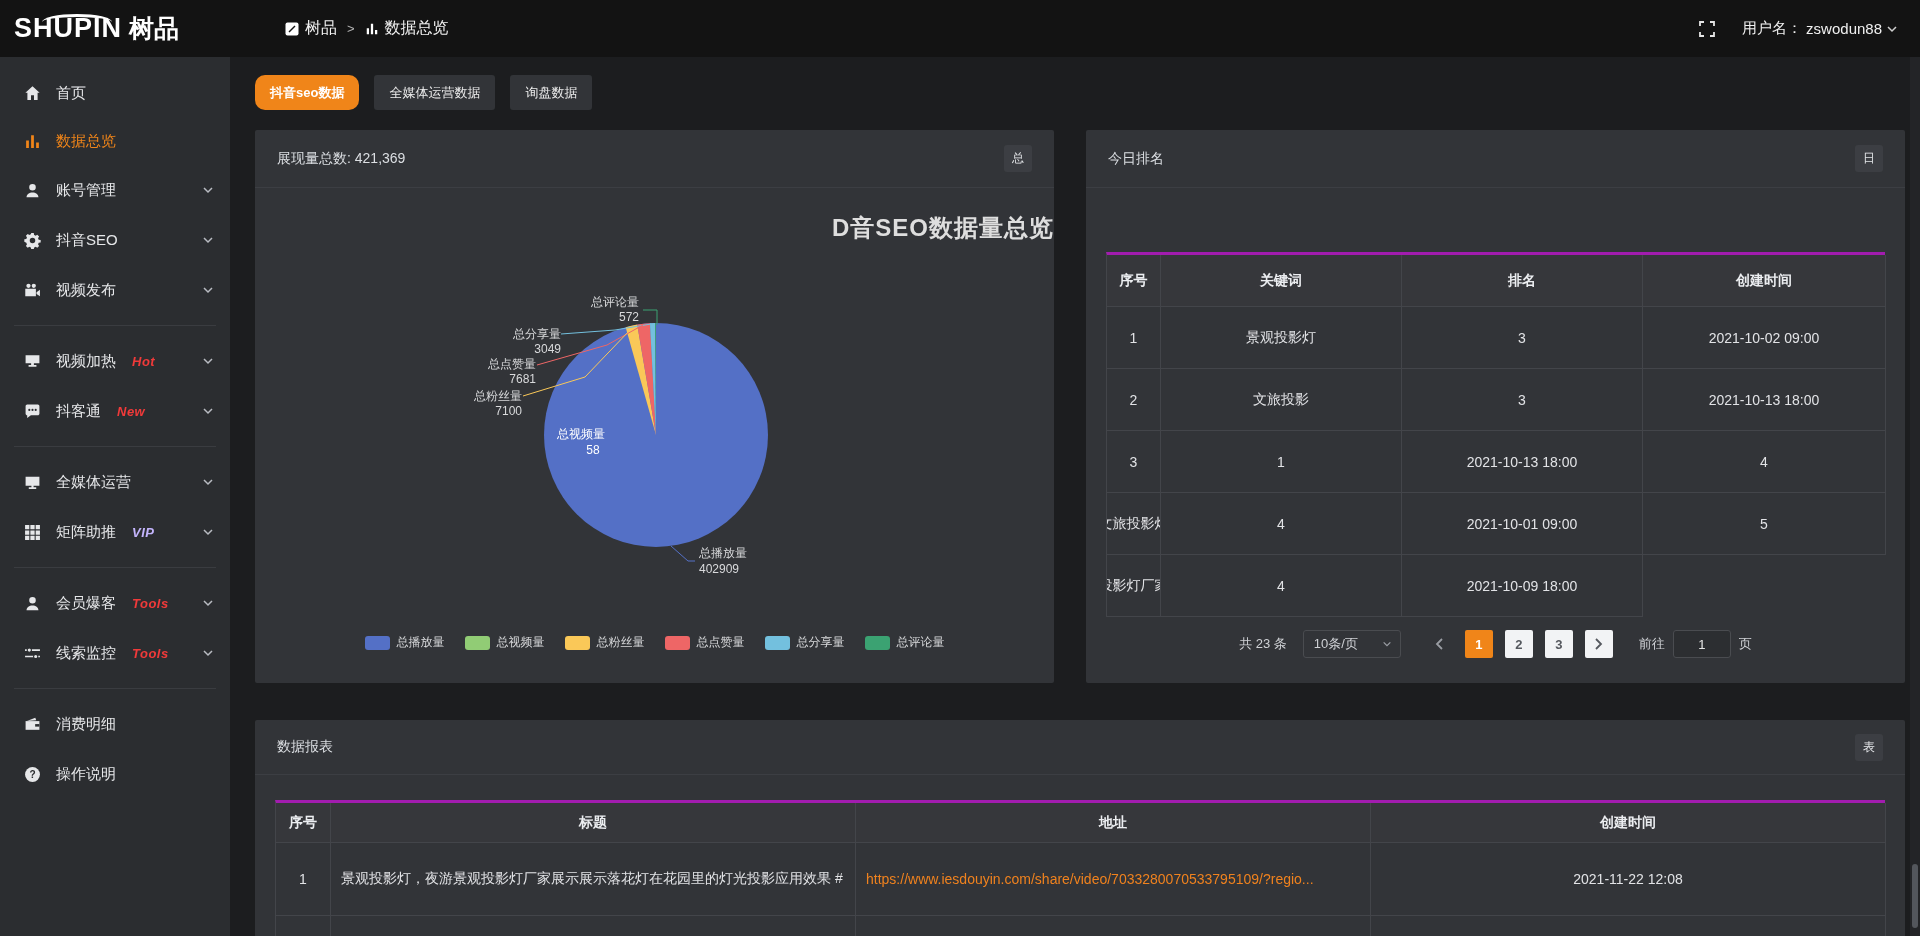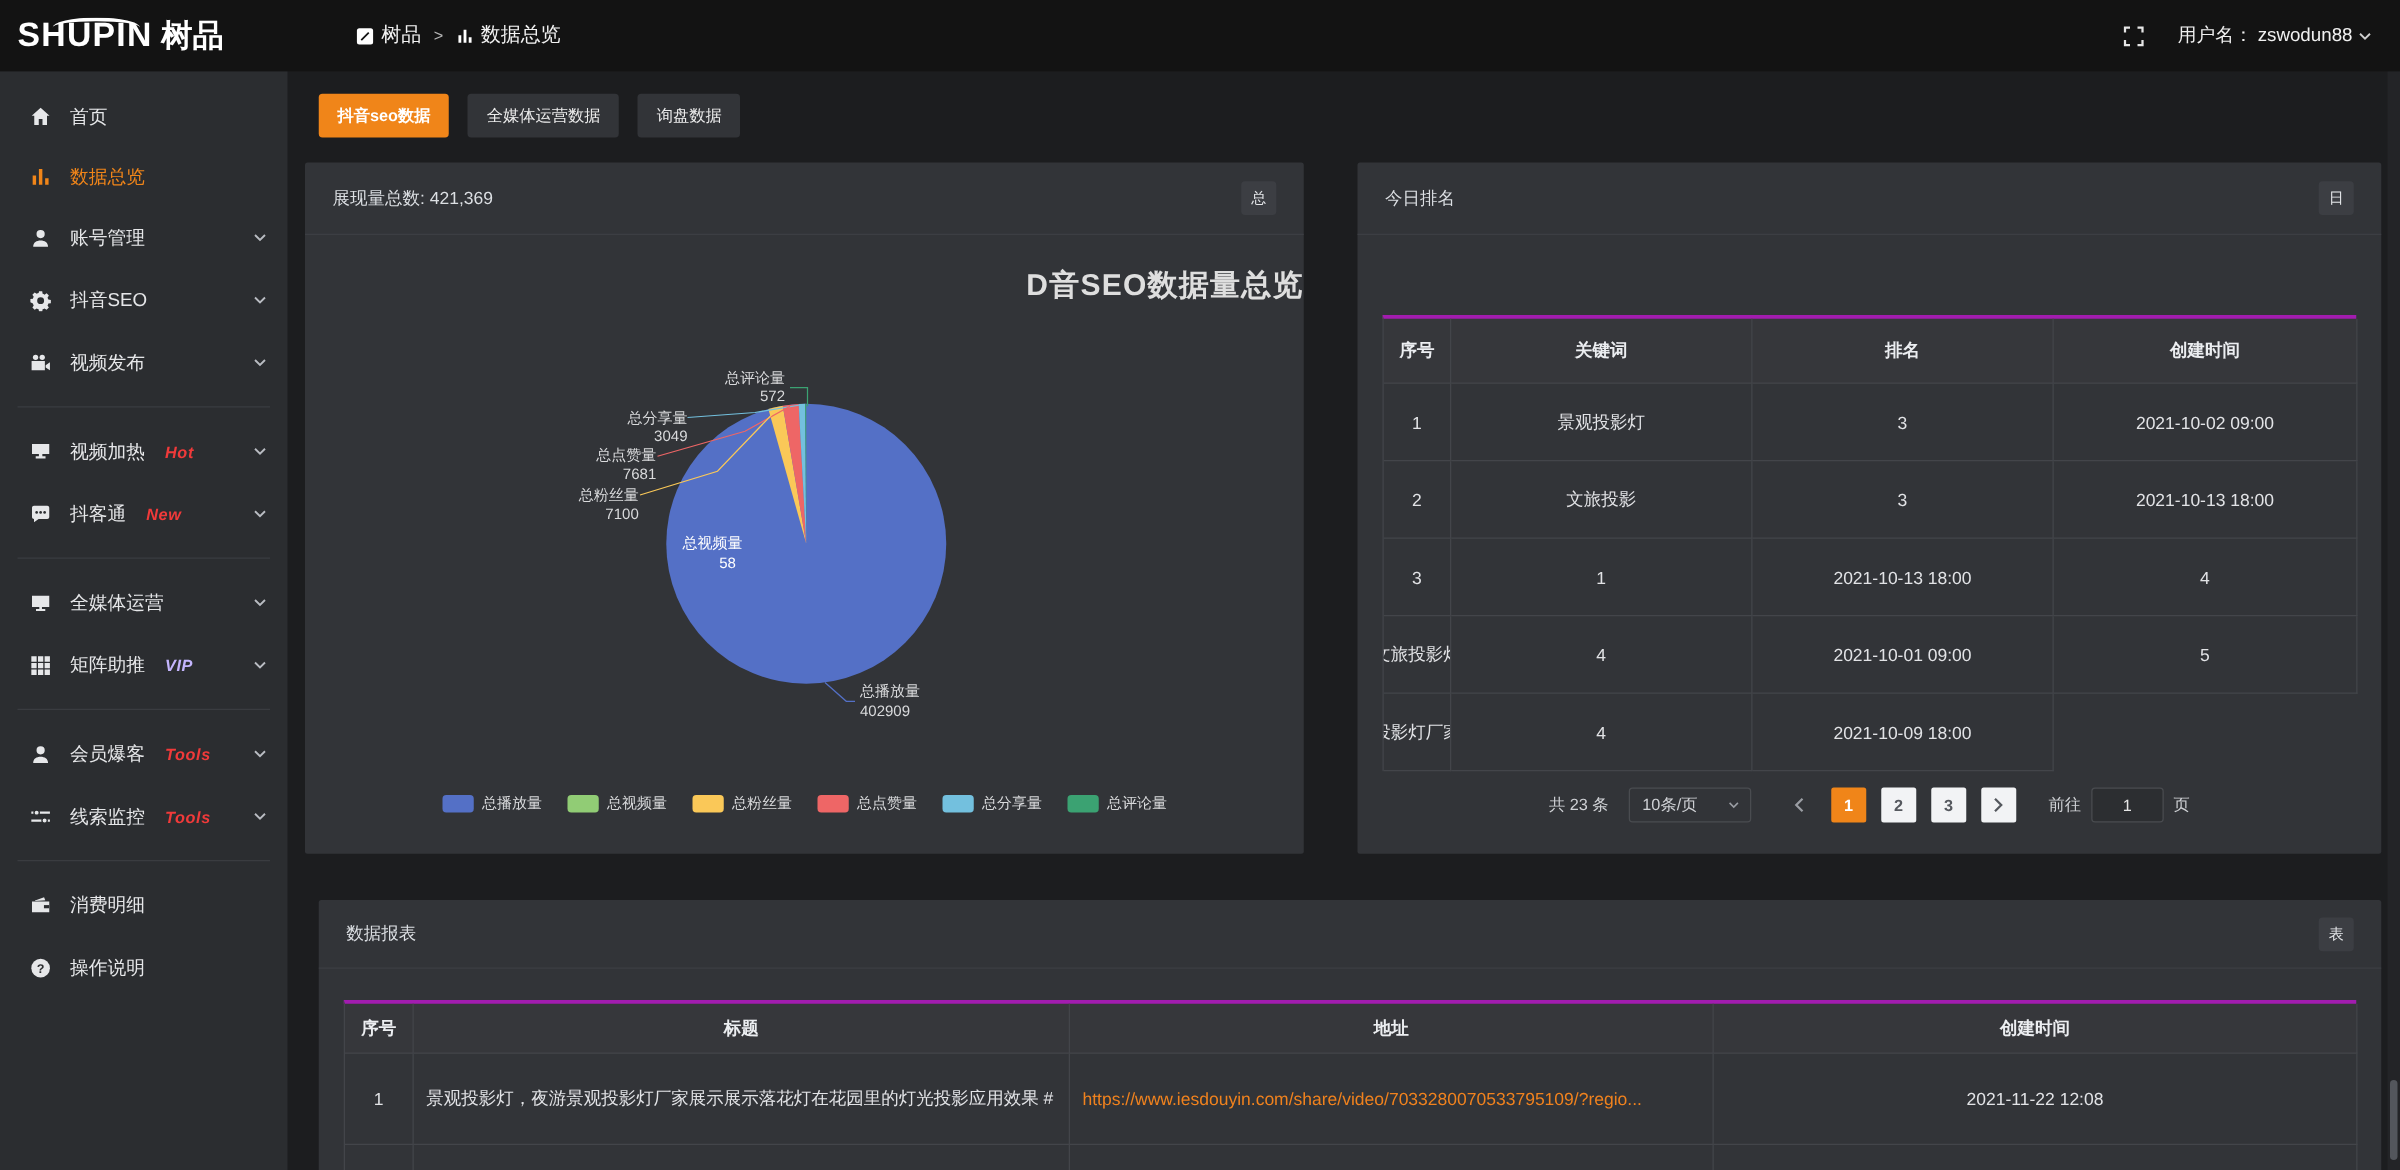--- a/index.html
+++ b/index.html
@@ -36,30 +36,30 @@
   .s-chev { position:absolute; right:16px; }
   .s-item.active { color:#f08519; }
   .s-divider { border-top:1px solid #3a3c40; margin:10px 14px; }
 
   
   .content { position:absolute; left:230px; top:57px; right:0; bottom:0;
              background:#1c1d1f; overflow:hidden; }
   .tabs { position:absolute; left:25px; top:18px; display:flex; gap:15px; }
   .tab { height:35px; padding:0 15px; display:flex; align-items:center; font-size:13px;
          color:#ededed; background:#323438; border-radius:3px; cursor:pointer; }
-  .tab.active { background:#f08519; color:#fff; font-weight:700; }
+  .tab.active { background:#f08519; color:#fff; font-weight:700;border-radius:10px; }
 
   .card { position:absolute; background:#323438; border-radius:2px; }
   .card-head { height:58px; display:flex; align-items:center; padding:0 22px;
                border-bottom:1px solid #3c3e43; }
   .card-title { color:#dcdfe3; font-size:14px; }
   .mini-badge { margin-left:auto; background:#3c3e43; color:#e4e6e9; font-size:12px;
                 padding:5px 8px; border-radius:3px; cursor:pointer; }
 
-  .card-overview { left:14px; top:73px; width:799px; height:553px; }
+  .card-overview { left:25px; top:73px; width:799px; height:553px; }
   .card-rank     { left:856px; top:73px; width:819px; height:553px; }
   .card-report   { left:25px; top:663px; width:1650px; height:300px; }
 
   
   .chart-title { position:absolute; left:0; top:82px; width:100%; text-align:right;
                  color:#dedede; font-size:24px; font-weight:600; letter-spacing:1px; }
   .pie-svg { position:absolute; left:0; top:58px; width:799px; height:460px; }
   .pie-svg text { font-size:12px; fill:#d9dadc; }
   .pie-svg .in-label { fill:#ffffff; }
   .legend { position:absolute; left:0; top:504px; width:100%; display:flex;

